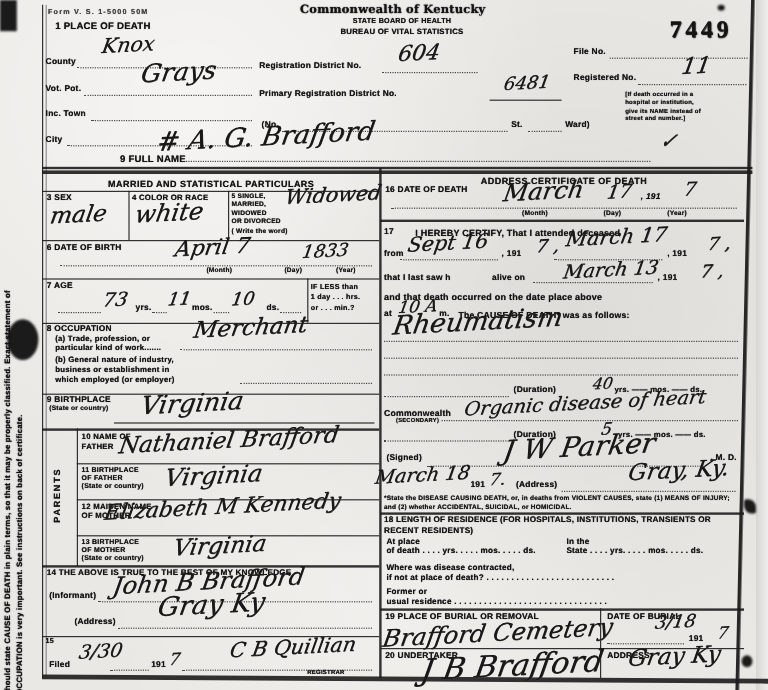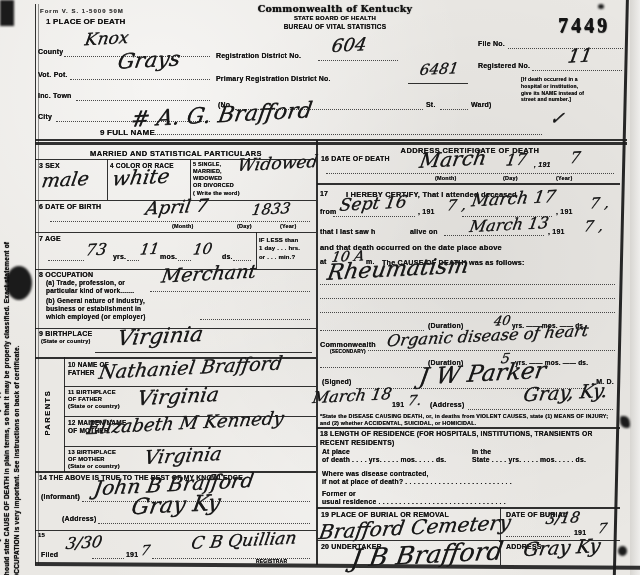--- a/index.html
+++ b/index.html
@@ -43,21 +43,21 @@
 
   <div class="mtxt" style="left:3px">N. B.—Every item of information should be carefully supplied.  AGE should be stated EXACTLY.  PHYSICIANS</div>
   <div class="mtxt" style="left:13px">should state CAUSE OF DEATH in plain terms, so that it may be properly classified.  Exact statement of</div>
   <div class="mtxt" style="left:23px">OCCUPATION is very important.  See instructions on back of certificate.</div>
 
   <div class="vline" style="left:35px;top:4px;height:561px;"></div>
   <div class="vline" style="left:38px;top:4px;height:561px;opacity:.45;"></div>
   <div class="hline" style="left:35px;top:562px;width:605px;height:4px;transform:rotate(.35deg);transform-origin:left;"></div>
 
   <div class="lbl" style="left:40px;top:8px;font-size:6px;letter-spacing:1px;opacity:.8;">Form V. S. 1-5000  50M</div>
-  <div class="lbl" style="left:250px;top:3px;width:170px;text-align:center;font-family:'DejaVu Serif',serif;font-size:9.5px;text-shadow:0 0 1px #000;">Commonwealth of Kentucky</div>
+  <div class="lbl" style="left:250px;top:3px;width:170px;font-family:'DejaVu Serif',serif;font-size:9.5px;text-shadow:0 0 1px #000;">Commonwealth of Kentucky</div>
   <div class="lbl" style="left:250px;top:15px;width:170px;text-align:center;font-size:6px;">STATE BOARD OF HEALTH</div>
   <div class="lbl" style="left:250px;top:23px;width:170px;text-align:center;font-size:6.5px;">BUREAU OF VITAL STATISTICS</div>
   <div class="lbl" style="left:558px;top:13px;font-size:20px;font-family:'Liberation Serif',serif;letter-spacing:3px;text-shadow:.5px .5px 1px #000;">7449</div>
 
   <div class="lbl" style="left:46px;top:17px;font-size:8px;">1 PLACE OF DEATH</div>
 
   <div class="lbl" style="left:38px;top:48px;">County</div>
   <div class="dot" style="left:64px;top:55px;width:146px;"></div>
   <div class="hw" style="left:85px;top:30px;font-size:17px;">Knox</div>
 

